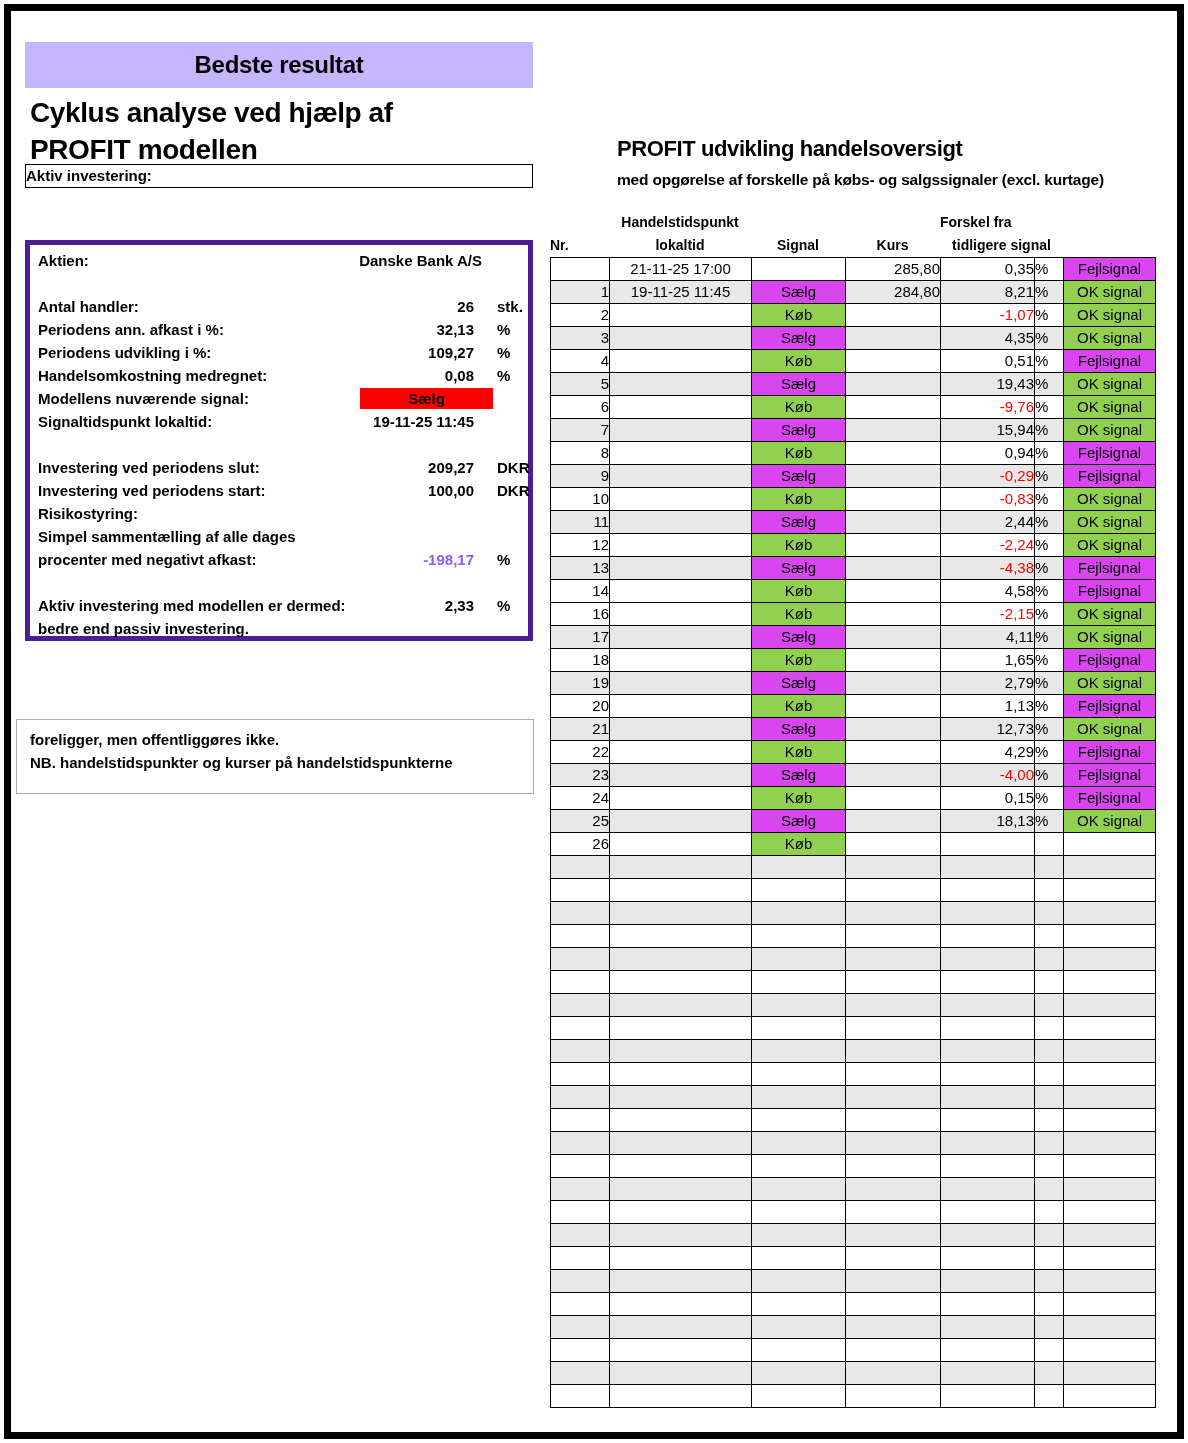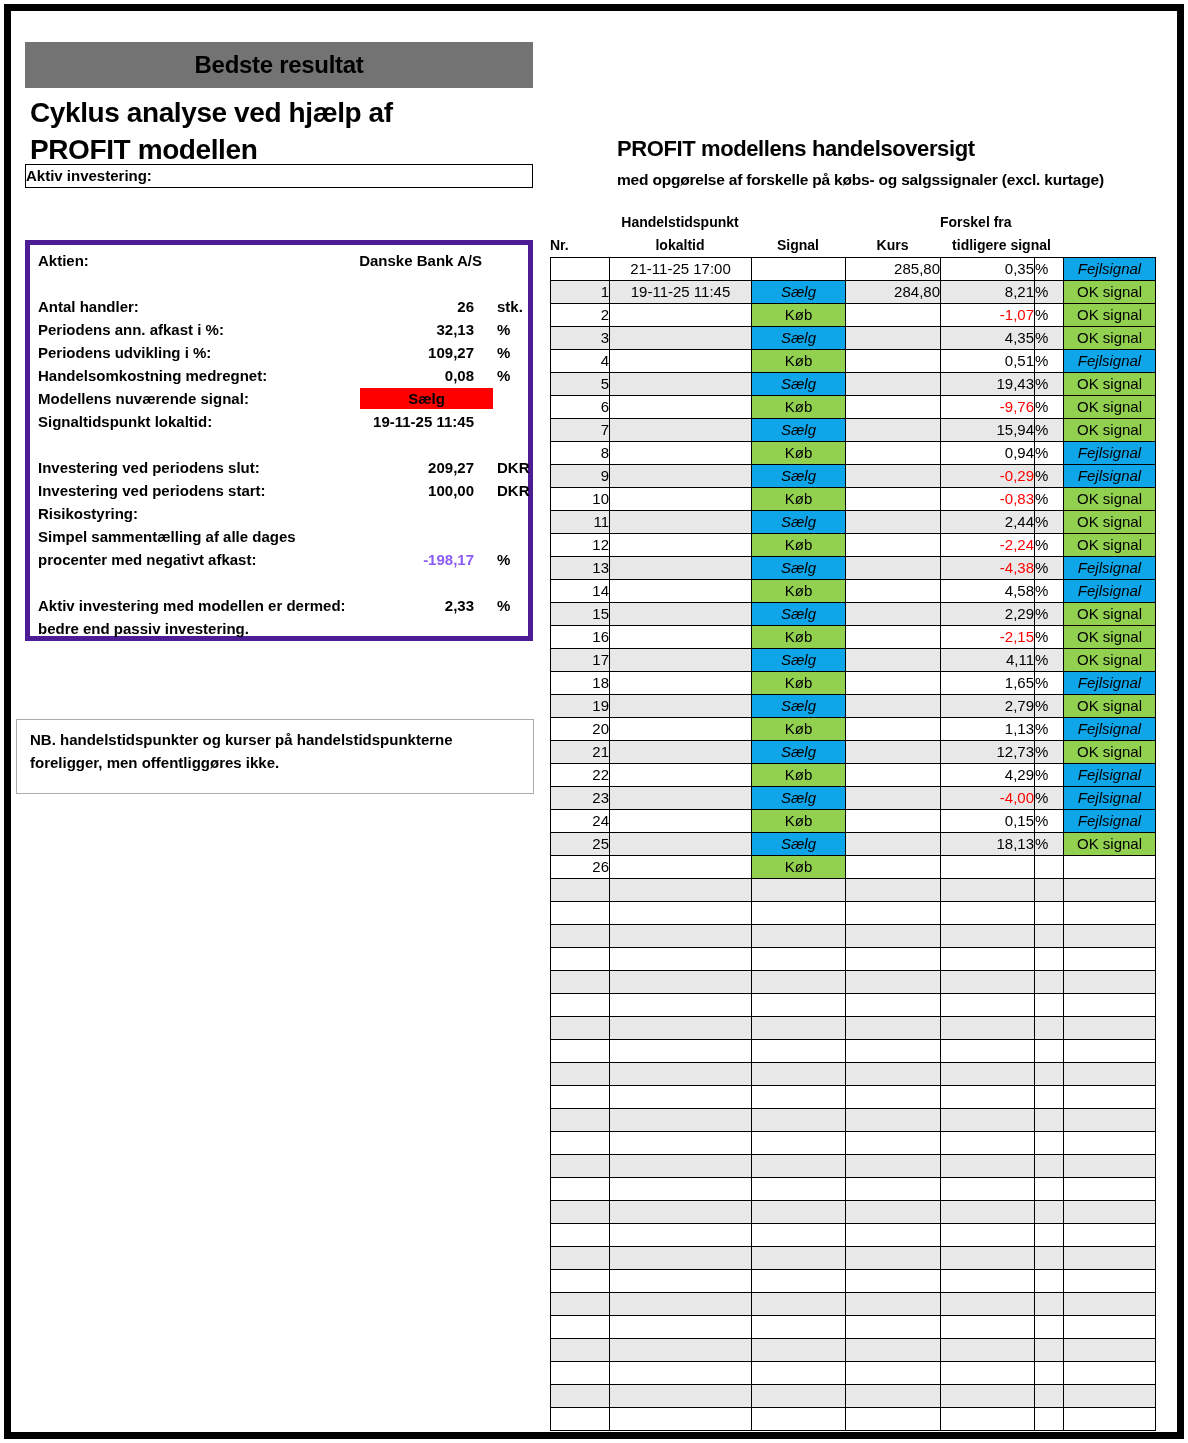--- a/index.html
+++ b/index.html
@@ -3,21 +3,21 @@
 <meta charset="utf-8">
 <style>
   html,body{margin:0;padding:0;}
   body{
     width:1188px;height:1443px;background:#ffffff;position:relative;overflow:hidden;
     font-family:"Liberation Sans",sans-serif;color:#000;
   }
   .frame{position:absolute;left:4px;top:4px;right:4px;bottom:4px;border:7px solid #000;pointer-events:none;}
 
   
-  .banner{position:absolute;left:25px;top:42px;width:508px;height:46px;background:#737373;
+  .banner{position:absolute;left:25px;top:42px;width:508px;height:46px;background:#c4b5fd;
     text-align:center;line-height:46px;font-size:24px;font-weight:bold;letter-spacing:-0.3px;}
   .ltitle{position:absolute;left:30px;font-size:28px;font-weight:bold;letter-spacing:-0.4px;white-space:nowrap;}
   .ltitle.t1{top:97px;}
   .ltitle.t2{top:134px;}
   .aktiv-box{position:absolute;left:25px;top:164px;width:508px;height:24px;border:1px solid #000;
     box-sizing:border-box;font-size:15px;font-weight:bold;line-height:22px;}
   .info-box{position:absolute;left:25px;top:240px;width:508px;height:401px;border:5px solid #4c1d95;
     box-sizing:border-box;padding-top:4px;font-size:15px;font-weight:bold;}
   .srow{position:relative;display:flex;height:23px;line-height:23px;padding-left:8px;}
   .slabel{flex:1;white-space:nowrap;overflow:hidden;}
@@ -49,21 +49,21 @@
   table.trades td{border:1px solid #000;height:22px;line-height:22px;padding:0;overflow:hidden;
     white-space:nowrap;background:#fff;}
   tr.stripe td{background:#e8e8e8;}
   td.c-nr{text-align:right;padding-right:5px;}
   td.c-time{text-align:center;}
   td.c-sig{text-align:center;}
   td.c-kurs{text-align:right;padding-right:6px;}
   td.c-diff{text-align:right;padding-right:5px;}
   td.c-pct{text-align:left;padding-left:3px;}
   td.c-status{text-align:center;}
-  table.trades td.bg-red{background:#0ea5e9;font-style:italic;}
+  table.trades td.bg-red{background:#d946ef;}
   table.trades td.bg-green{background:#92d050;}
   td.neg{color:#ff0000;}
 </style>
 </head>
 <body>
 
 <div class="banner">
   <span>Bedste resultat</span>
 </div>
 <div class="ltitle t1">Cyklus analyse ved hjælp af</div>
@@ -157,25 +157,25 @@
       </div>
       <div class="srow">
         <span class="slabel">bedre end passiv investering.</span>
         <span class="svalue"></span>
         <span class="sunit"></span>
       </div>
     </div>
 </div>
 
 <div class="nb-box">
+  <div>foreligger, men offentliggøres ikke.</div>
   <div>NB. handelstidspunkter og kurser på handelstidspunkterne</div>
-  <div>foreligger, men offentliggøres ikke.</div>
 </div>
 
-<div class="rtitle">PROFIT modellens handelsoversigt</div>
+<div class="rtitle">PROFIT udvikling handelsoversigt</div>
 <div class="rsub">med opgørelse af forskelle på købs- og salgssignaler (excl. kurtage)</div>
 
 <div class="thead">
   <span class="th-group-time">Handelstidspunkt</span>
   <span class="th-group-diff">Forskel fra</span>
   <span class="th-nr">Nr.</span>
   <span class="th-lokaltid">lokaltid</span>
   <span class="th-signal">Signal</span>
   <span class="th-kurs">Kurs</span>
   <span class="th-diff">tidligere signal</span>
@@ -320,29 +320,20 @@
       </tr>
       <tr>
         <td class="c-nr">14</td>
         <td class="c-time"></td>
         <td class="c-sig bg-green">Køb</td>
         <td class="c-kurs"></td>
         <td class="c-diff">4,58</td>
         <td class="c-pct">%</td>
         <td class="c-status bg-red">Fejlsignal</td>
       </tr>
-      <tr class="stripe">
-        <td class="c-nr">15</td>
-        <td class="c-time"></td>
-        <td class="c-sig bg-red">Sælg</td>
-        <td class="c-kurs"></td>
-        <td class="c-diff">2,29</td>
-        <td class="c-pct">%</td>
-        <td class="c-status bg-green">OK signal</td>
-      </tr>
       <tr>
         <td class="c-nr">16</td>
         <td class="c-time"></td>
         <td class="c-sig bg-green">Køb</td>
         <td class="c-kurs"></td>
         <td class="c-diff neg">-2,15</td>
         <td class="c-pct">%</td>
         <td class="c-status bg-green">OK signal</td>
       </tr>
       <tr class="stripe">

